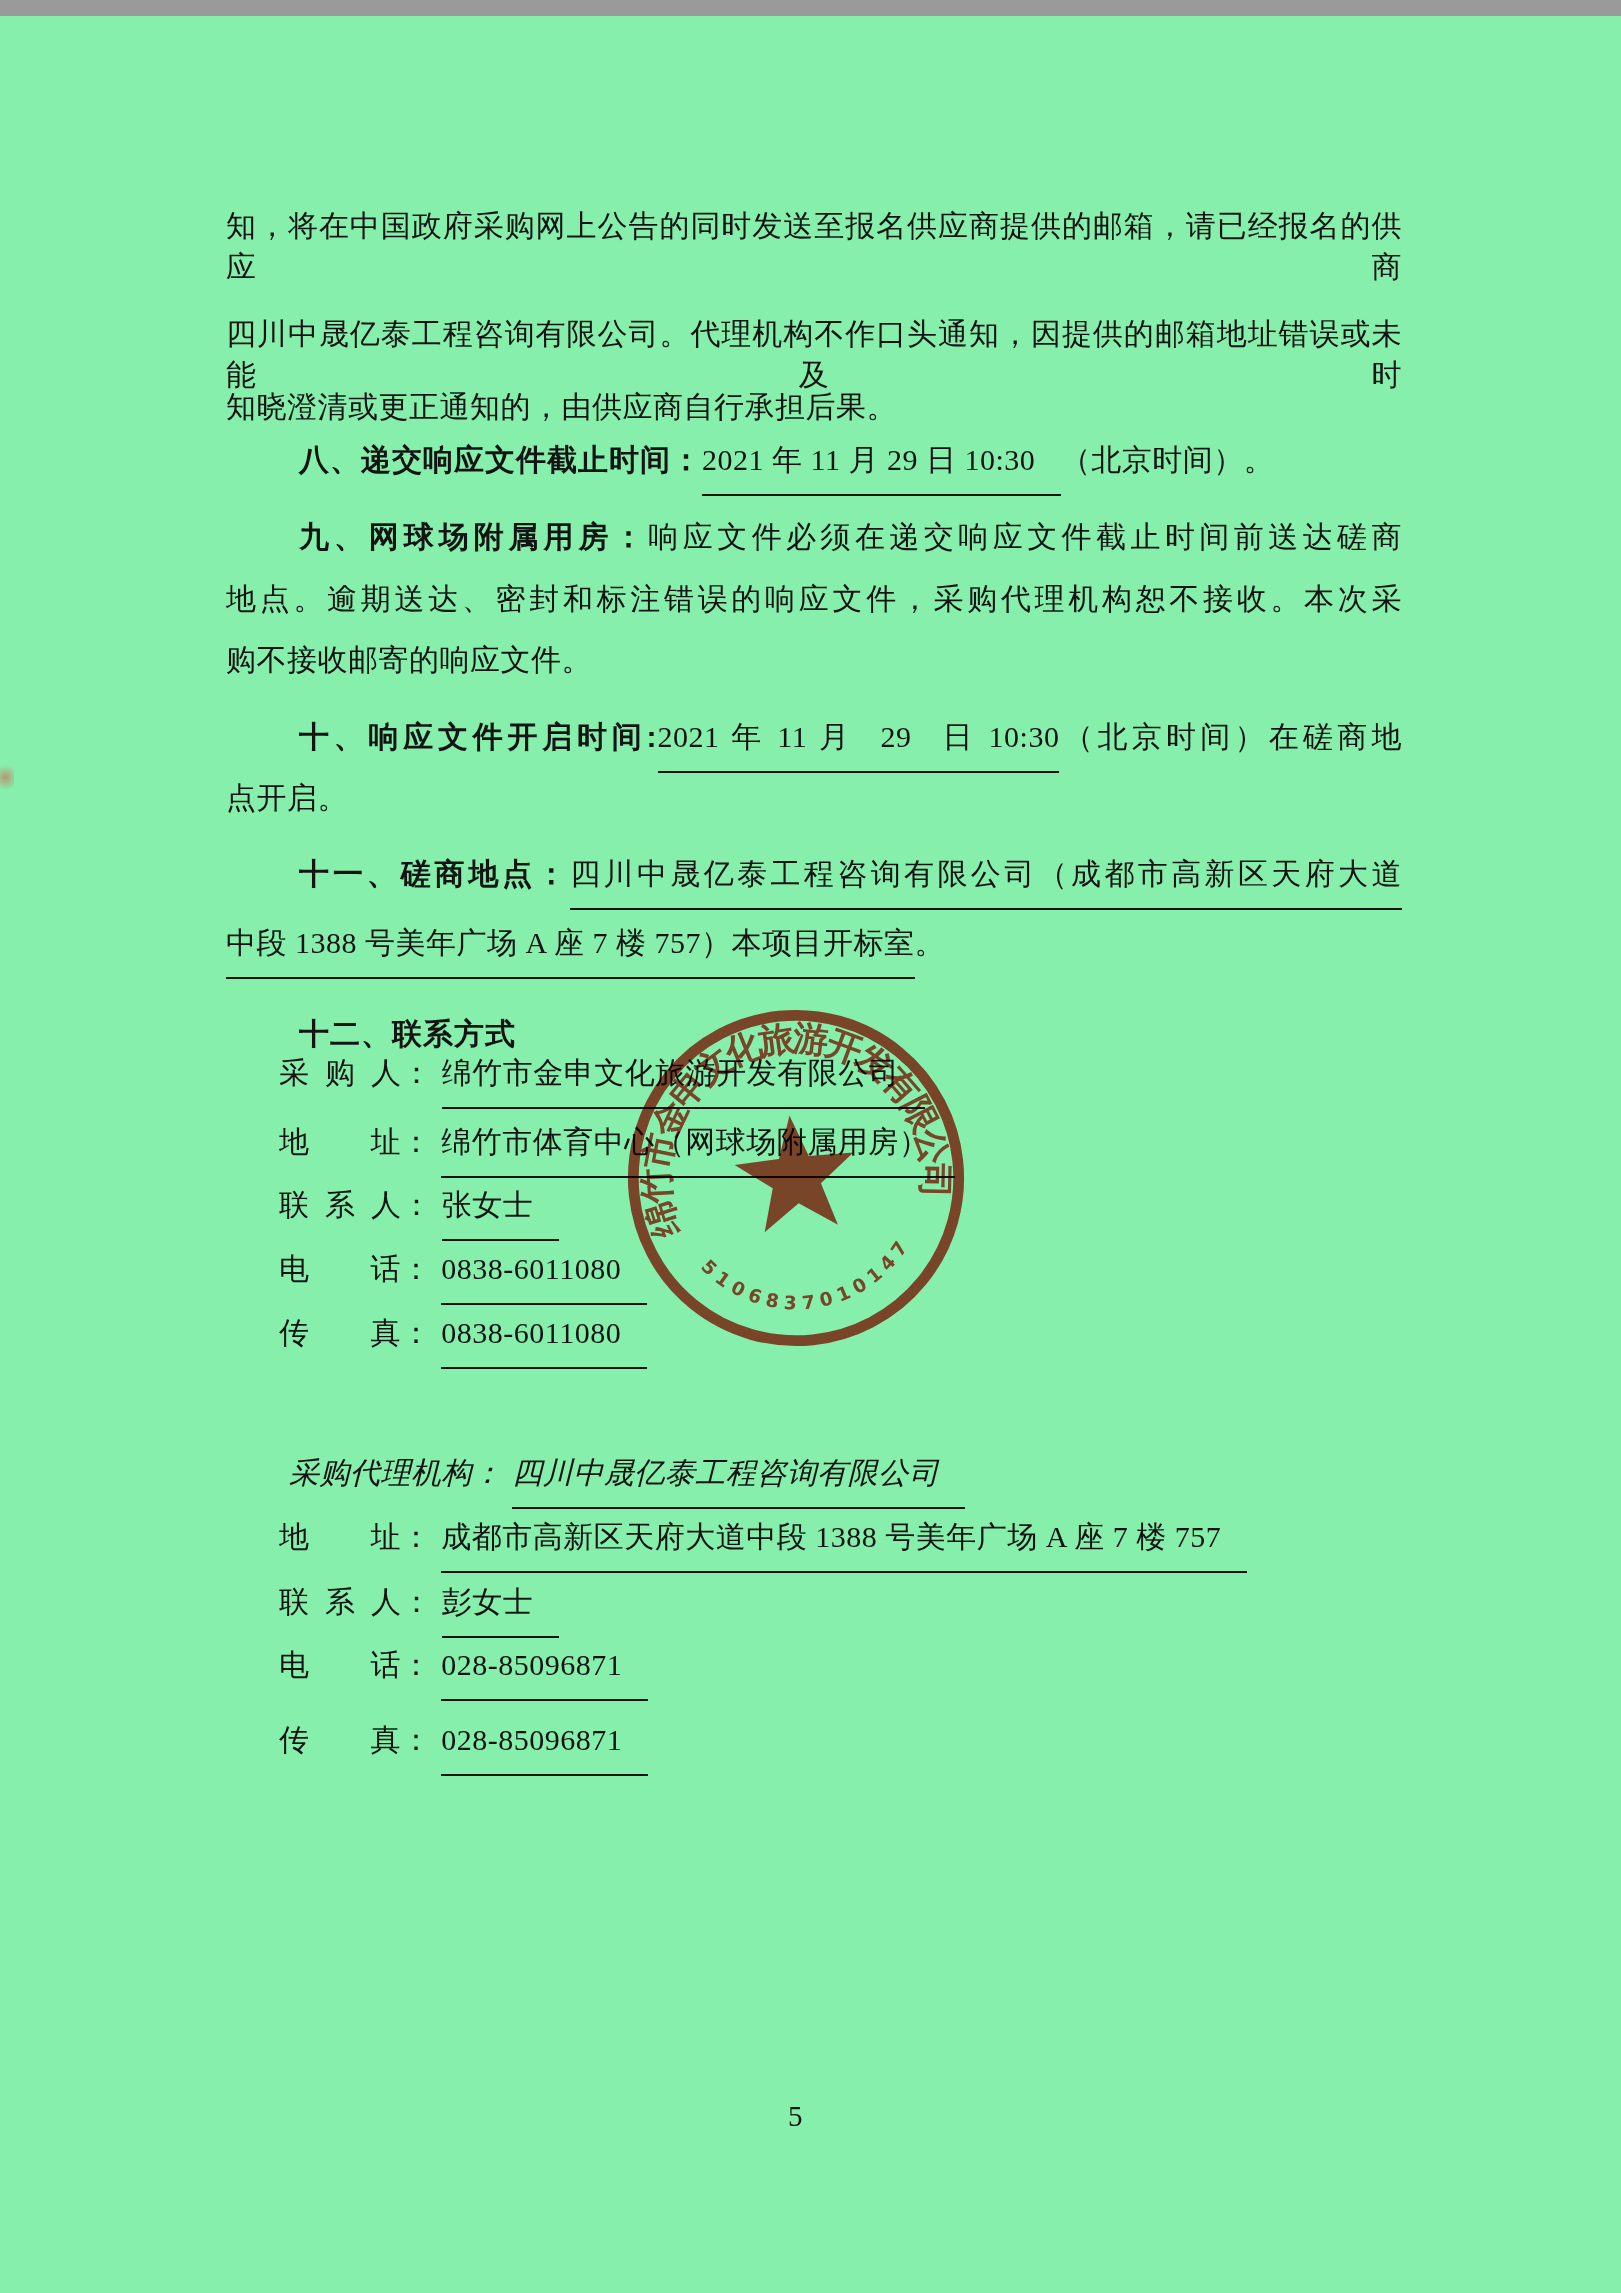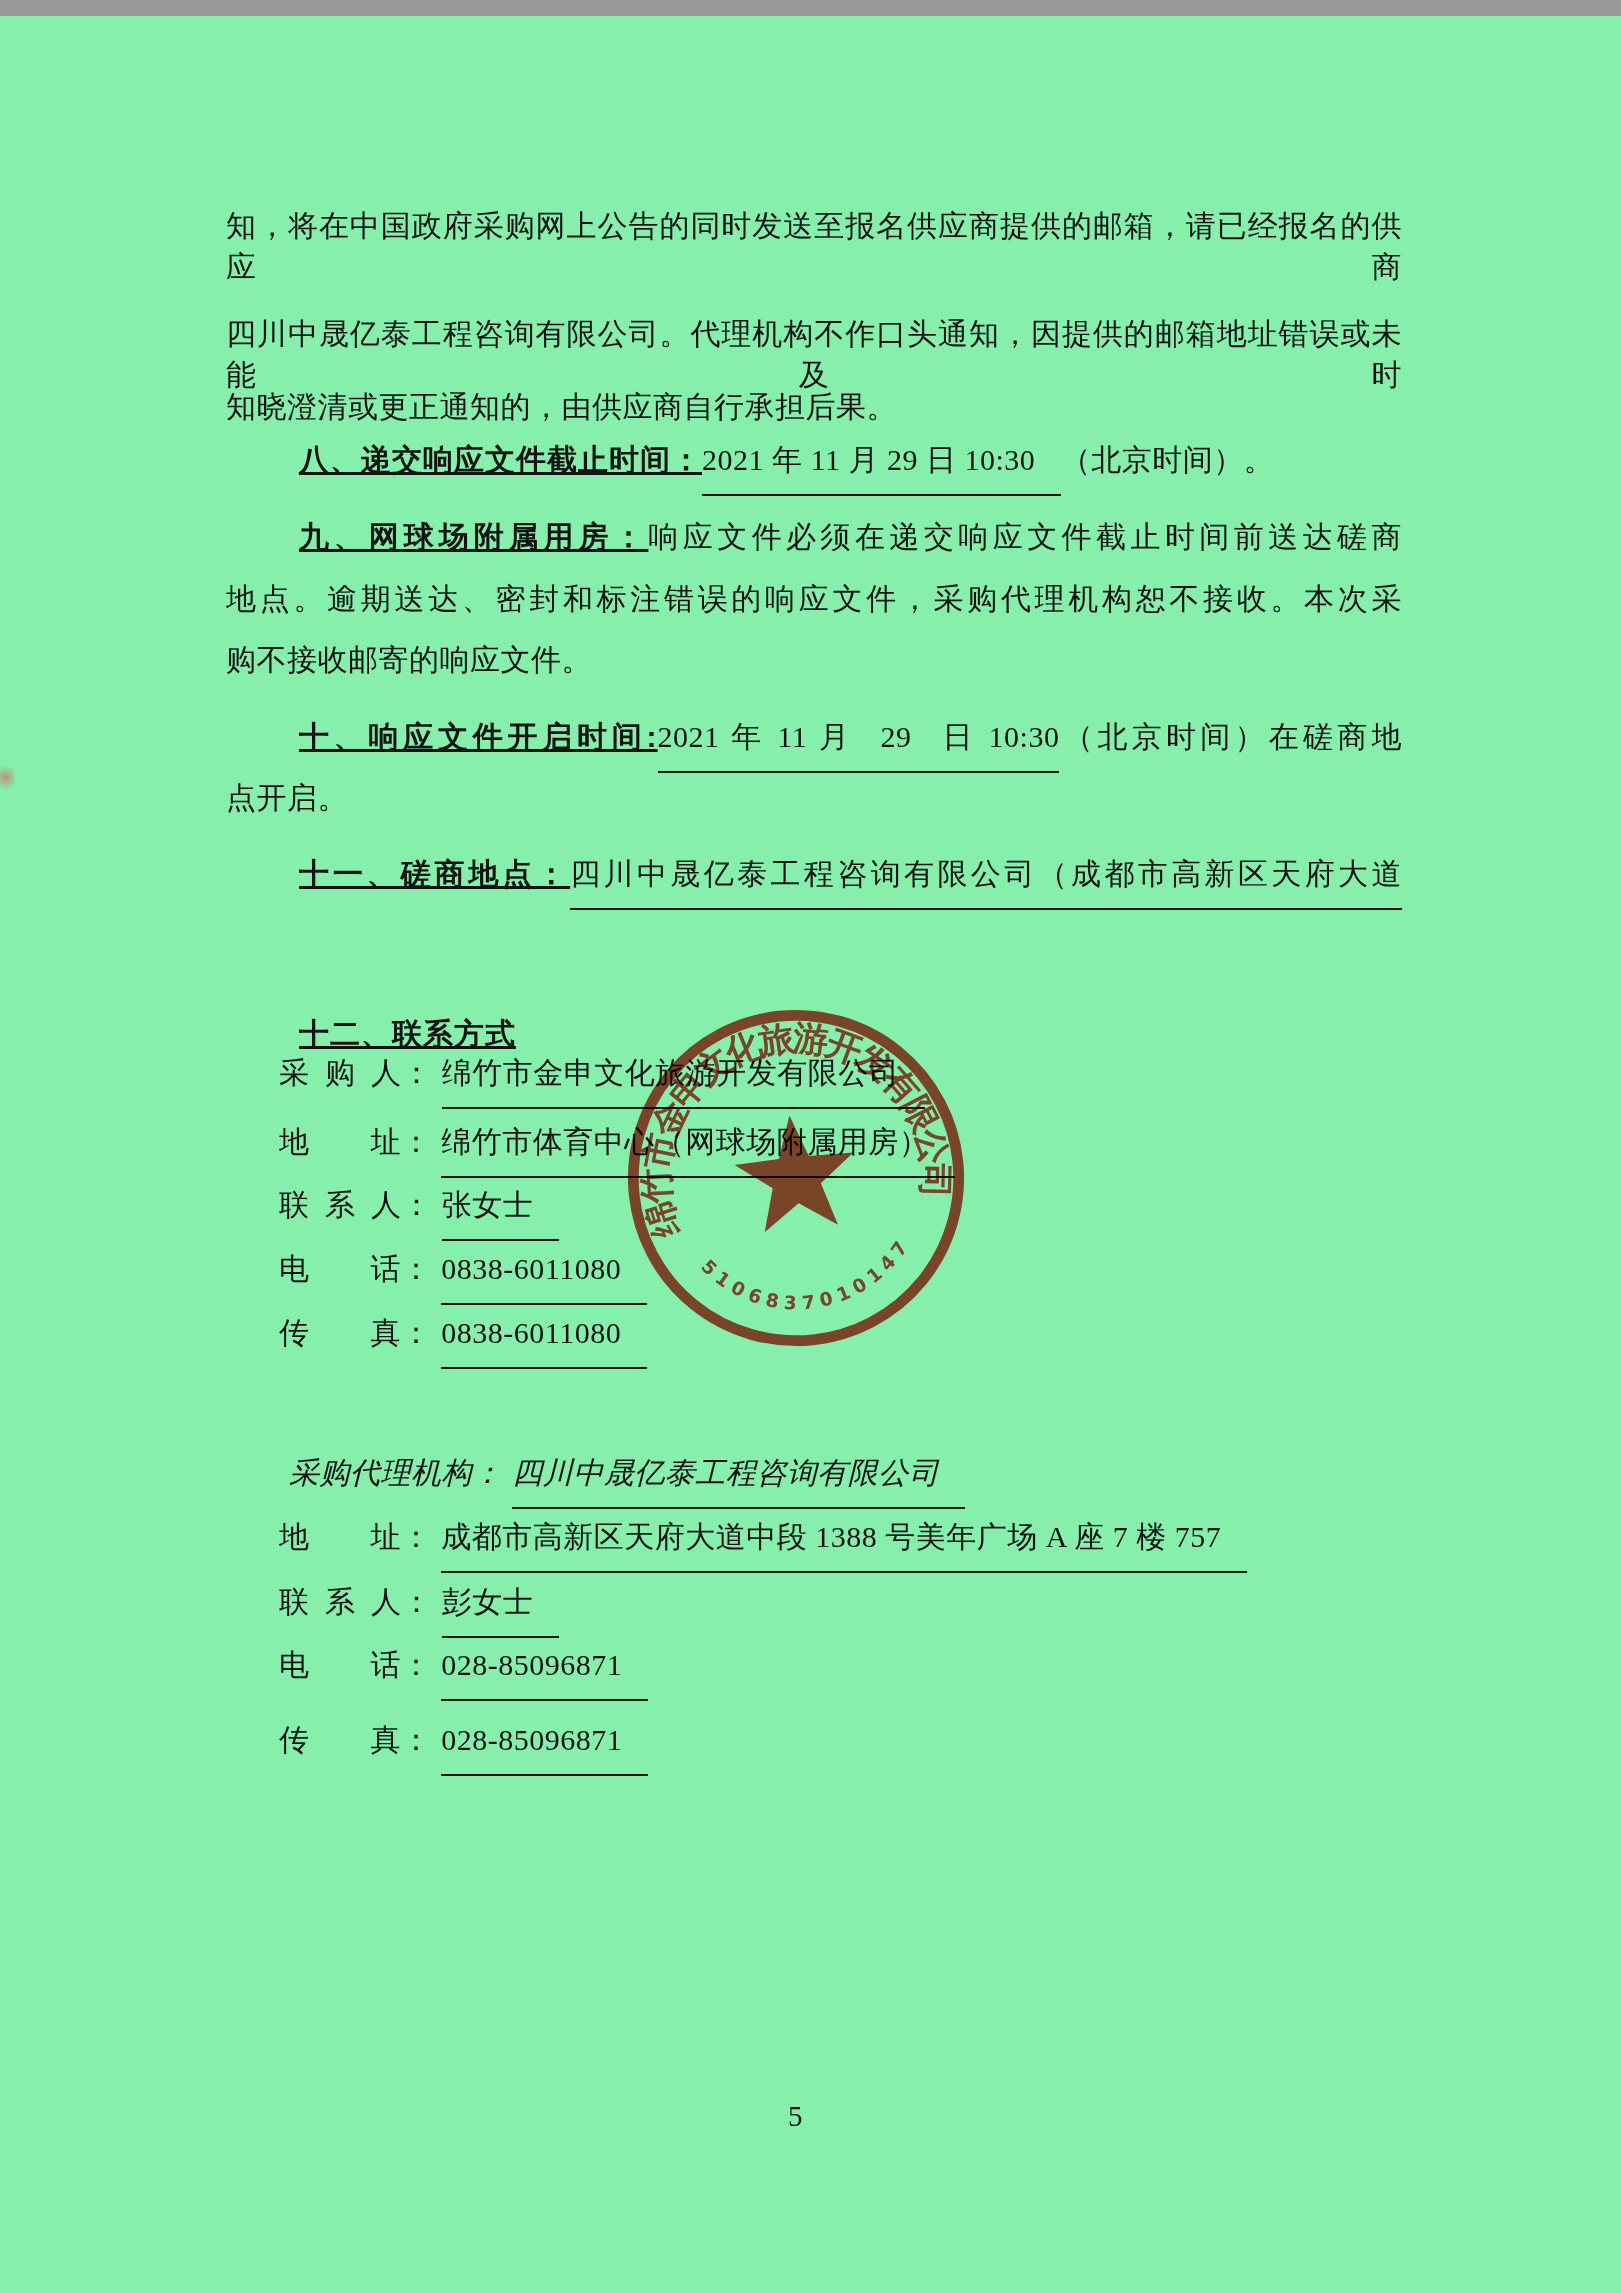--- a/index.html
+++ b/index.html
@@ -25,21 +25,20 @@
   .justify{
     white-space:normal;
     text-align:justify;
     text-align-last:justify;
     text-justify:inter-character;
   }
   .h{
     font-family:"Liberation Sans","DejaVu Sans",sans-serif;
     font-weight:700;
     letter-spacing:1px;
-    text-decoration:underline;
   }
   .u{
     border-bottom:2.4px solid #141414;
     padding-bottom:18px;
   }
   .u-pad{padding-right:25.5px;}
   .ind{padding-left:73px;}
   .row{padding-left:53px;}
   .agency-header{padding-left:63px;font-style:italic;}
   .lbl{margin-right:9.8px;}
@@ -92,20 +91,23 @@
   <div class="line" style="top:623px">购不接收邮寄的响应文件。</div>
 
   <div class="line ind justify" style="top:700px">
     <span class="h">十、响应文件开启时间:</span><span class="u">2021 年 11 月  29  日 10:30</span><span>（北京时间）在磋商地</span>
   </div>
   <div class="line" style="top:761px">点开启。</div>
 
   <div class="line ind justify" style="top:837px">
     <span class="h">十一、磋商地点：</span><span class="u">四川中晟亿泰工程咨询有限公司（成都市高新区天府大道</span>
   </div>
+  <div class="line" style="top:906px">
+    <span class="u">中段 1388 号美年广场 A 座 7 楼 757）本项目开标室</span><span>。</span>
+  </div>
 
   <div class="line ind" style="top:997px">
     <span class="h">十二、联系方式</span>
   </div>
 
   <div class="line row" style="top:1036px">
     <span class="lbl">采 购 人：</span><span class="u u-pad">绵竹市金申文化旅游开发有限公司</span>
   </div>
   <div class="line row" style="top:1105px">
     <span class="lbl">地  址：</span><span class="u u-pad">绵竹市体育中心（网球场附属用房）</span>

